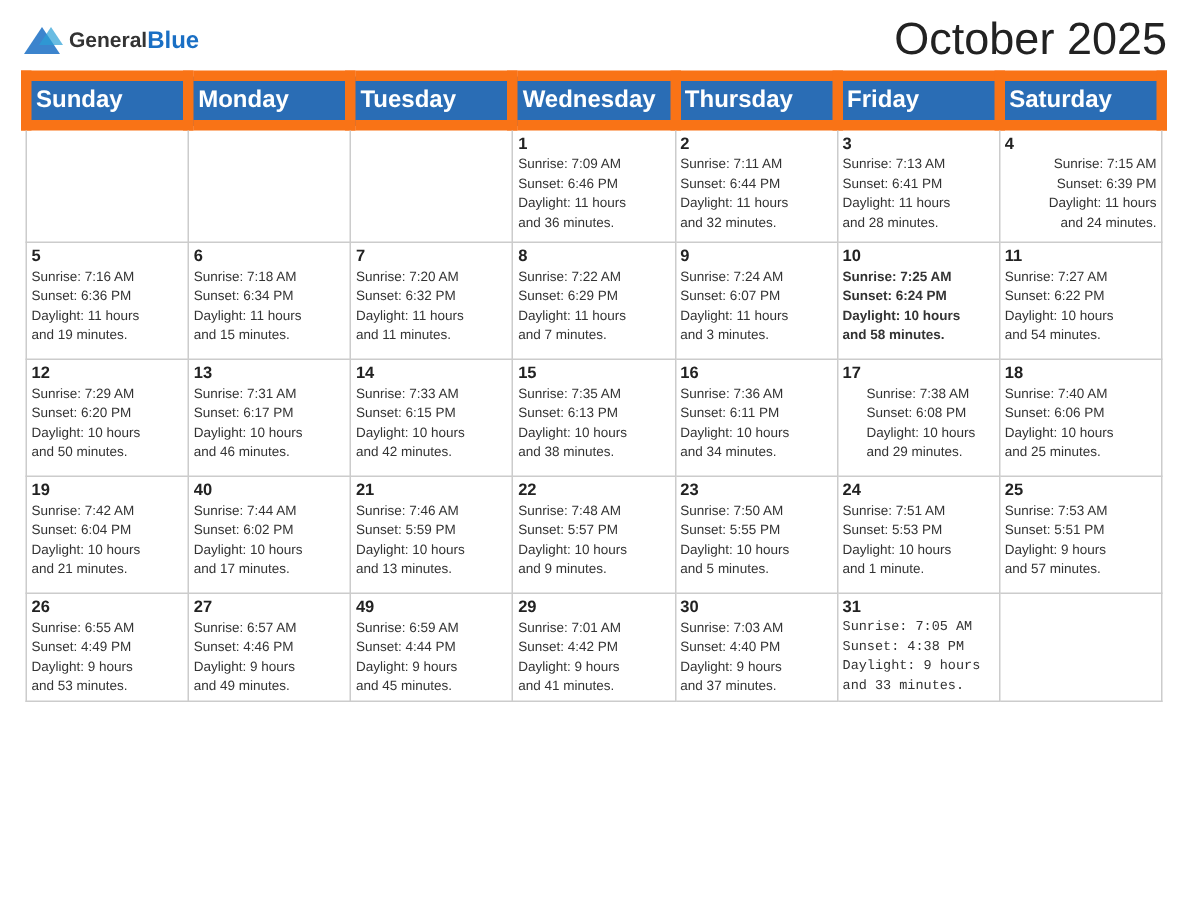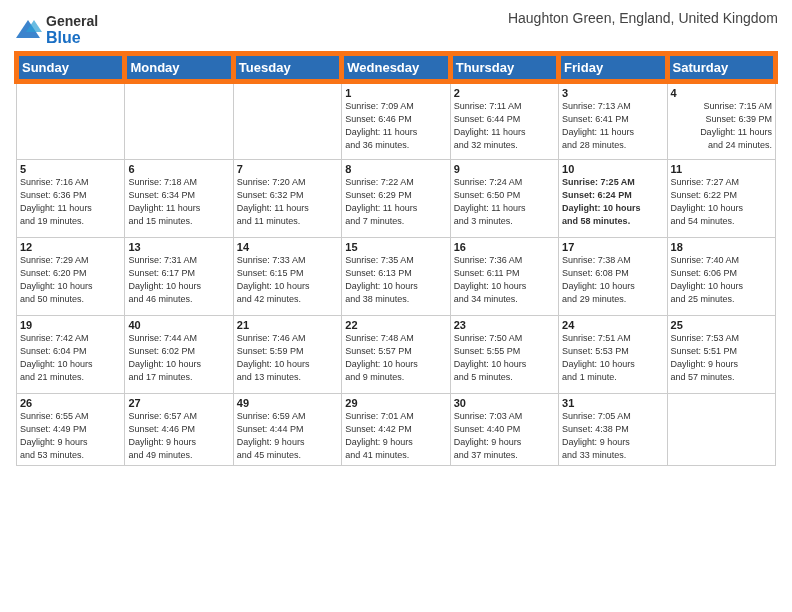--- a/index.html
+++ b/index.html
@@ -22,21 +22,21 @@
       align-items: flex-start;
       margin-bottom: 4px;
     }
     .logo {
       display: flex;
       align-items: center;
       margin-top: 4px;
     }
     .logo-text {
       display: flex;
-      flex-direction: column;
+      flex-direction: row;
       line-height: 1.1;
     }
     .logo-general {
       font-size: 14px;
       font-weight: bold;
       color: #333;
     }
     .logo-blue {
       font-size: 16px;
       font-weight: bold;
@@ -61,25 +61,25 @@
       color: #444;
     }
     .calendar-table {
       width: 100%;
       border-collapse: collapse;
       table-layout: fixed;
     }
     .calendar-table th {
       background: #2a6db5;
       color: #fff;
-      font-size: 13px;
+      font-size: 16px;
       font-weight: bold;
       padding: 4px 3px;
       text-align: left;
-      border: 5px solid #f97316;
+      border: 7px solid #f97316;
     }
     .calendar-table td {
       border: 1px solid #ccc;
       vertical-align: top;
       padding: 3px 3px 2px 3px;
       font-size: 9.2px;
       color: #222;
       height: 78px;
       background: #fff;
     }
@@ -112,21 +112,21 @@
         <rect x="0" y="0" width="28" height="28" fill="white"></rect>
         <polygon points="14,4 26,22 2,22" fill="#1a6fc4" opacity="0.85"></polygon>
         <polygon points="20,4 28,16 12,16" fill="#2a9fd6" opacity="0.7"></polygon>
       </svg>
       <div class="logo-text">
         <span class="logo-general">General</span>
         <span class="logo-blue">Blue</span>
       </div>
     </div>
     <div class="title-block">
-      <div class="location-title">Haughton Green, England, United Kingdom</div>
+      <div class="month-title">October 2025</div>
     </div>
   </div>
 
   <table class="calendar-table">
     <thead>
       <tr>
         <th>Sunday</th>
         <th>Monday</th>
         <th>Tuesday</th>
         <th>Wednesday</th>
@@ -194,21 +194,21 @@
           <td>
             <span class="day-number">8</span>
             <div class="day-info" style="white-space: pre-line;">Sunrise: 7:22 AM
 Sunset: 6:29 PM
 Daylight: 11 hours
 and 7 minutes.</div>
           </td>
           <td>
             <span class="day-number">9</span>
             <div class="day-info" style="white-space: pre-line;">Sunrise: 7:24 AM
-Sunset: 6:50 PM
+Sunset: 6:07 PM
 Daylight: 11 hours
 and 3 minutes.</div>
           </td>
           <td>
             <span class="day-number">10</span>
             <div class="day-info" style="white-space: pre-line; font-weight: bold;">Sunrise: 7:25 AM
 Sunset: 6:24 PM
 Daylight: 10 hours
 and 58 minutes.</div>
           </td>
@@ -251,21 +251,21 @@
           </td>
           <td>
             <span class="day-number">16</span>
             <div class="day-info" style="white-space: pre-line;">Sunrise: 7:36 AM
 Sunset: 6:11 PM
 Daylight: 10 hours
 and 34 minutes.</div>
           </td>
           <td>
             <span class="day-number">17</span>
-            <div class="day-info" style="white-space: pre-line;">Sunrise: 7:38 AM
+            <div class="day-info" style="white-space: pre-line; margin-left: 16px;">Sunrise: 7:38 AM
 Sunset: 6:08 PM
 Daylight: 10 hours
 and 29 minutes.</div>
           </td>
           <td>
             <span class="day-number">18</span>
             <div class="day-info" style="white-space: pre-line;">Sunrise: 7:40 AM
 Sunset: 6:06 PM
 Daylight: 10 hours
 and 25 minutes.</div>
@@ -353,21 +353,21 @@
           </td>
           <td>
             <span class="day-number">30</span>
             <div class="day-info" style="white-space: pre-line;">Sunrise: 7:03 AM
 Sunset: 4:40 PM
 Daylight: 9 hours
 and 37 minutes.</div>
           </td>
           <td>
             <span class="day-number">31</span>
-            <div class="day-info" style="white-space: pre-line;">Sunrise: 7:05 AM
+            <div class="day-info" style="white-space: pre-line; font-family: Liberation Mono, monospace;">Sunrise: 7:05 AM
 Sunset: 4:38 PM
 Daylight: 9 hours
 and 33 minutes.</div>
           </td>
           <td class="empty-cell"></td>
         </tr>
       </tbody>
   </table>
 </div>
 

